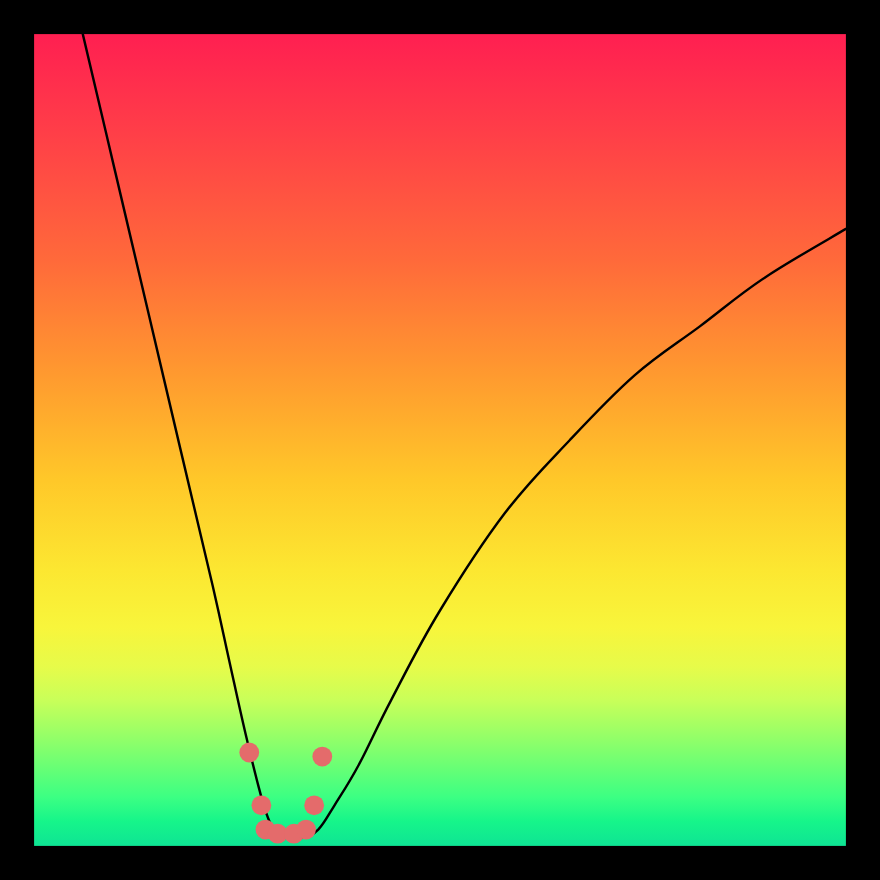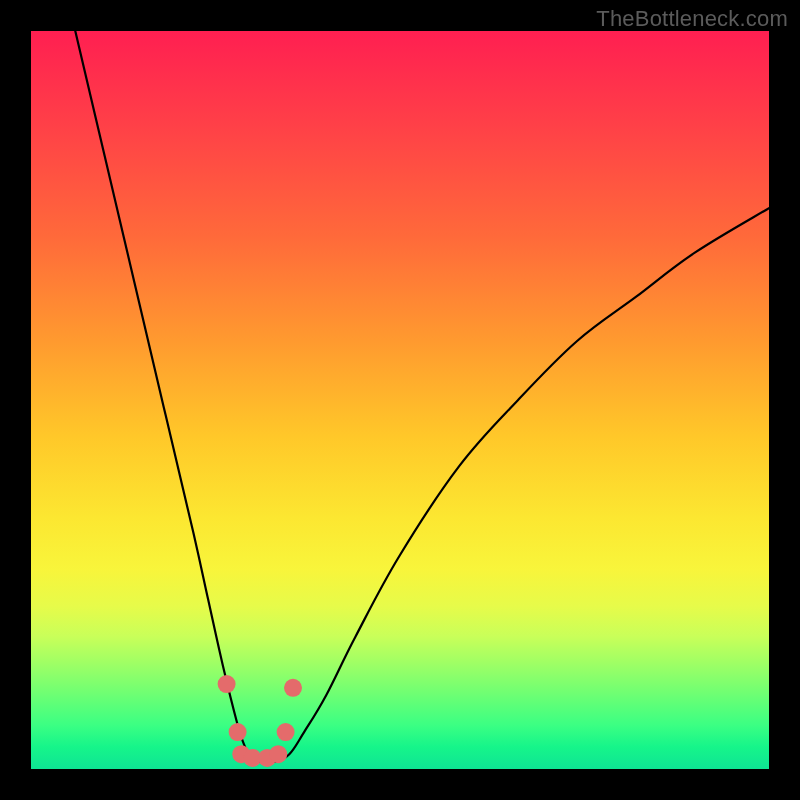--- a/index.html
+++ b/index.html
@@ -75,14 +75,13 @@
           <circle cx="210.3" cy="723.2" r="9" fill="#e46b6b"></circle>
           <circle cx="221.4" cy="726.9" r="9" fill="#e46b6b"></circle>
           <circle cx="236.2" cy="726.9" r="9" fill="#e46b6b"></circle>
           <circle cx="247.2" cy="723.2" r="9" fill="#e46b6b"></circle>
           <circle cx="254.6" cy="701.1" r="9" fill="#e46b6b"></circle>
           <circle cx="262.0" cy="656.8" r="9" fill="#e46b6b"></circle>
         </g>
     </svg>
 
   </div>
-  <div class="watermark">TheBottleneck.com</div>
 </div>
 
 </body></html>

